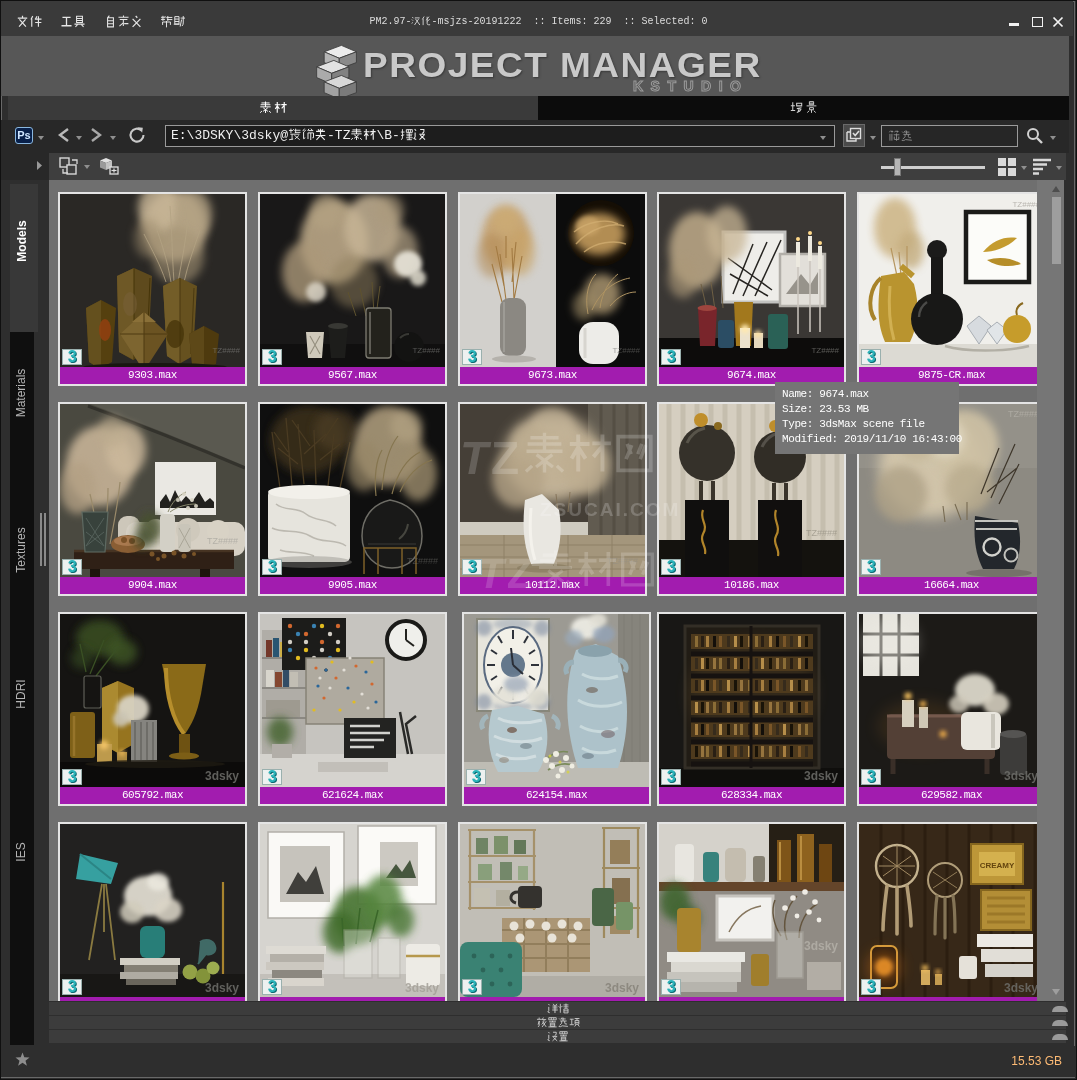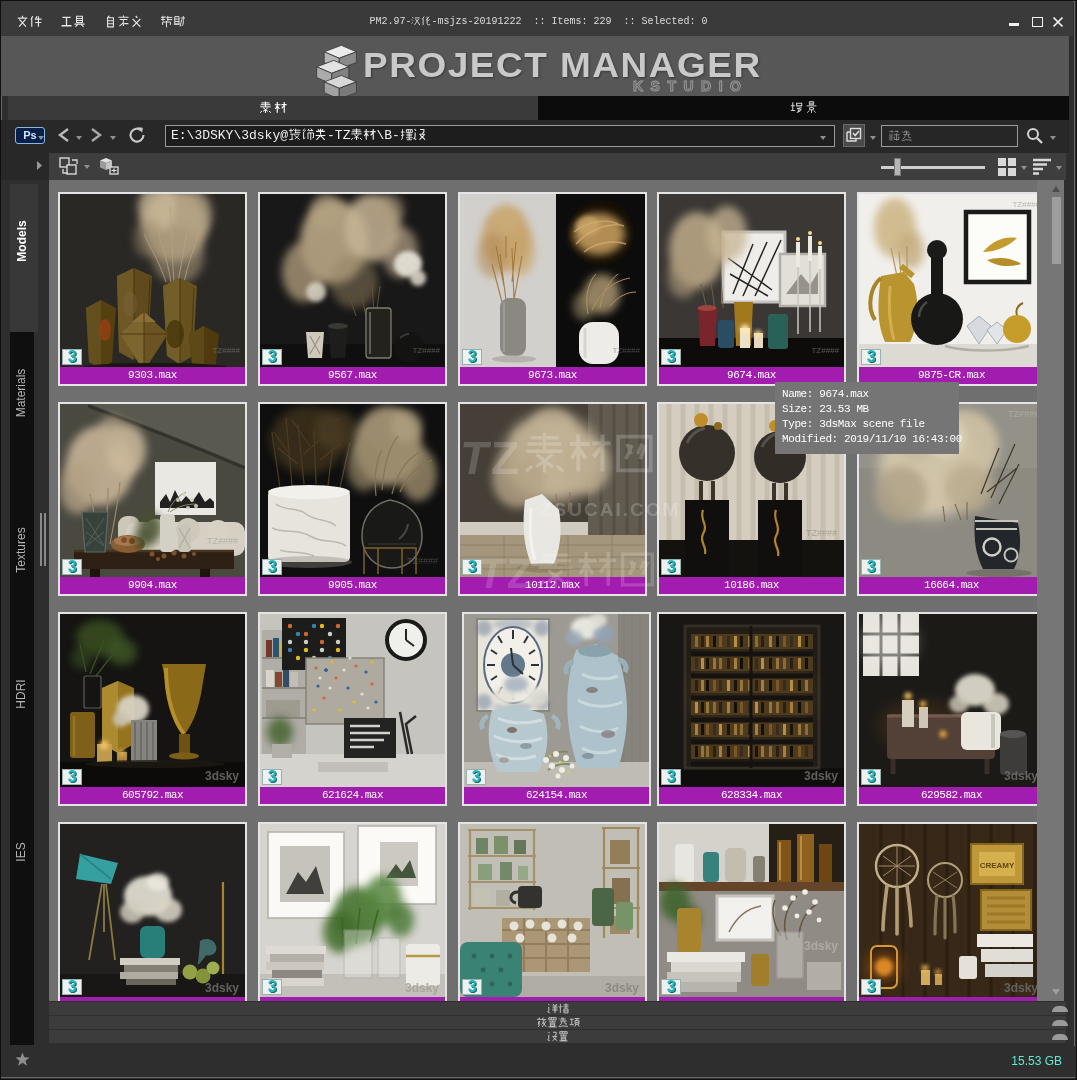--- a/index.html
+++ b/index.html
@@ -13,21 +13,21 @@
 .winbtn{position:absolute;top:14px;color:#f2f2f2;font-size:13px}
 
 #banner{position:absolute;left:1px;top:36px;width:1068px;height:60px;background:#575757}
 #logotxt{position:absolute;left:363px;top:44px;font-weight:bold;font-size:37px;color:#c9c9c9;letter-spacing:1.5px;text-shadow:1px 2px 2px #383838;font-family:"Liberation Sans",sans-serif;transform:scaleY(.96)}
 #kstudio{position:absolute;left:633px;top:78px;font-weight:bold;font-size:14px;letter-spacing:7.5px;color:rgba(0,0,0,0);-webkit-text-stroke:1px #9b9b9b}
 
 #tabmat{position:absolute;left:8px;top:96px;width:530px;height:24px;background:#3a3a3a;text-align:center;color:#fff;font-size:12px;font-weight:bold;padding-top:5px}
 #tabsc{position:absolute;left:538px;top:96px;width:531px;height:24px;background:#0c0c0c;text-align:center;color:#cfcfcf;font-size:12px;padding-top:5px}
 
 #tb1{position:absolute;left:1px;top:120px;width:1068px;height:33px;background:#282828}
-#psbtn{position:absolute;left:15px;top:127px;width:30px;height:17px;background:#08204a;border:1px solid #8ab8e0;border-radius:3px;color:#cfe6ff;font-size:11px;font-weight:bold;text-align:center;line-height:15px}
+#psbtn{position:absolute;left:15px;top:127px;width:18px;height:17px;background:#08204a;border:1px solid #8ab8e0;border-radius:3px;color:#cfe6ff;font-size:11px;font-weight:bold;text-align:center;line-height:15px}
 .caret{position:absolute;width:0;height:0;border-left:3.5px solid transparent;border-right:3.5px solid transparent;border-top:4px solid #8f8f8f}
 #addr{position:absolute;left:165px;top:125px;width:670px;height:22px;background:#1d1d1d;border:1px solid #9a9a9a;color:#efefef;font-family:"Liberation Mono",monospace;font-size:13px;line-height:20px;padding-left:5px;white-space:pre}
 #filtbox{position:absolute;left:881px;top:125px;width:137px;height:22px;background:#262626;border:1px solid #9a9a9a;color:#8f8f8f;font-size:12px;line-height:20px;padding-left:6px}
 #chkbtn{position:absolute;left:843px;top:124px;width:22px;height:23px;background:#4a4a4a;border:1px solid #6a6a6a}
 
 #tb2{position:absolute;left:49px;top:153px;width:1017px;height:27px;background:#3e3e3e}
 #tb2l{position:absolute;left:1px;top:153px;width:48px;height:27px;background:#282828}
 
 #sidebase{position:absolute;left:1px;top:180px;width:48px;height:866px;background:#2e2e2e}
 #tabModels{position:absolute;left:10px;top:184px;width:28px;height:148px;background:#383838}
@@ -40,21 +40,21 @@
 .cap{width:185px;height:17px;background:#a21caf;color:#fff;font-family:"Liberation Mono",monospace;font-size:11px;text-align:center;line-height:17px;letter-spacing:-0.5px}
 
 #sbar{position:absolute;left:1037px;top:180px;width:27px;height:821px;background:#767676}
 #sthumb{position:absolute;left:1052px;top:197px;width:9px;height:67px;background:#9e9e9e}
 .sarr{position:absolute;left:1052px;width:0;height:0;border-left:4.5px solid transparent;border-right:4.5px solid transparent}
 
 .bbar{position:absolute;left:49px;width:1017px;height:13px;background:#3c3c3c;color:#d8d8d8;font-size:11px;text-align:center;line-height:12px}
 .bpill{position:absolute;left:1003px;top:4px;width:16px;height:6px;background:#9a9a9a;border-radius:8px 8px 0 0}
 
 #status{position:absolute;left:1px;top:1046px;width:1074px;height:31px;background:#2e2e2e}
-#gb{position:absolute;right:15px;top:1054px;color:#5eead4;font-size:12px}
+#gb{position:absolute;right:15px;top:1054px;color:#fdba74;font-size:12px}
 
 
 #tip{position:absolute;left:775px;top:382px;width:184px;height:72px;background:#757575;color:#fff;font-family:"Liberation Mono",monospace;font-size:11px;line-height:15px;padding:5px 0 0 7px;letter-spacing:-0.4px;white-space:pre;z-index:50}
 .cj{display:inline-block;vertical-align:-2px}
 svg.ic{position:absolute;overflow:visible}
 .wm{position:absolute;color:rgba(255,255,255,0.28);font-weight:bold;z-index:20;white-space:nowrap}
 </style></head><body>
 <svg width="0" height="0" style="position:absolute">
     <defs>
 <filter id="b2" x="-40%" y="-40%" width="180%" height="180%">

